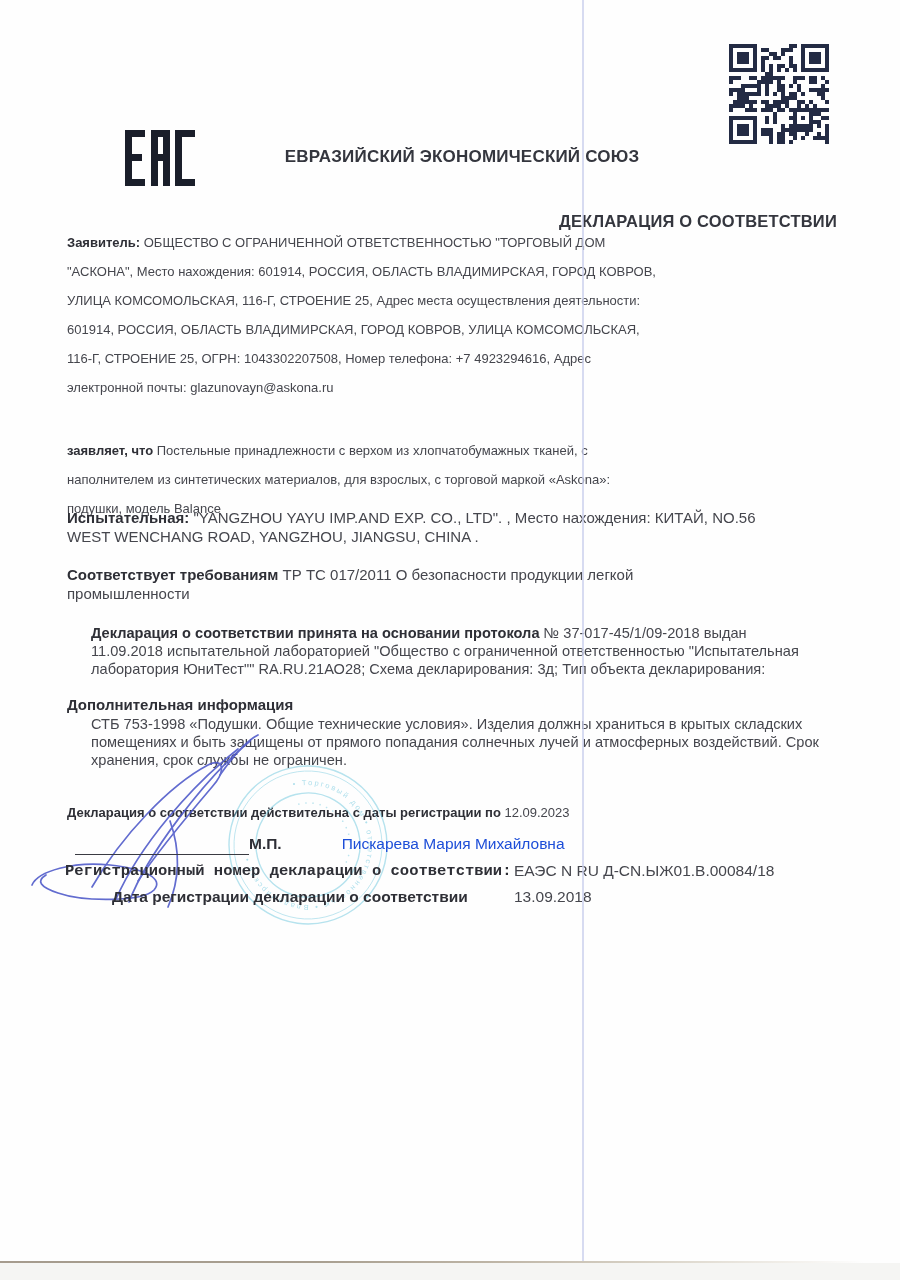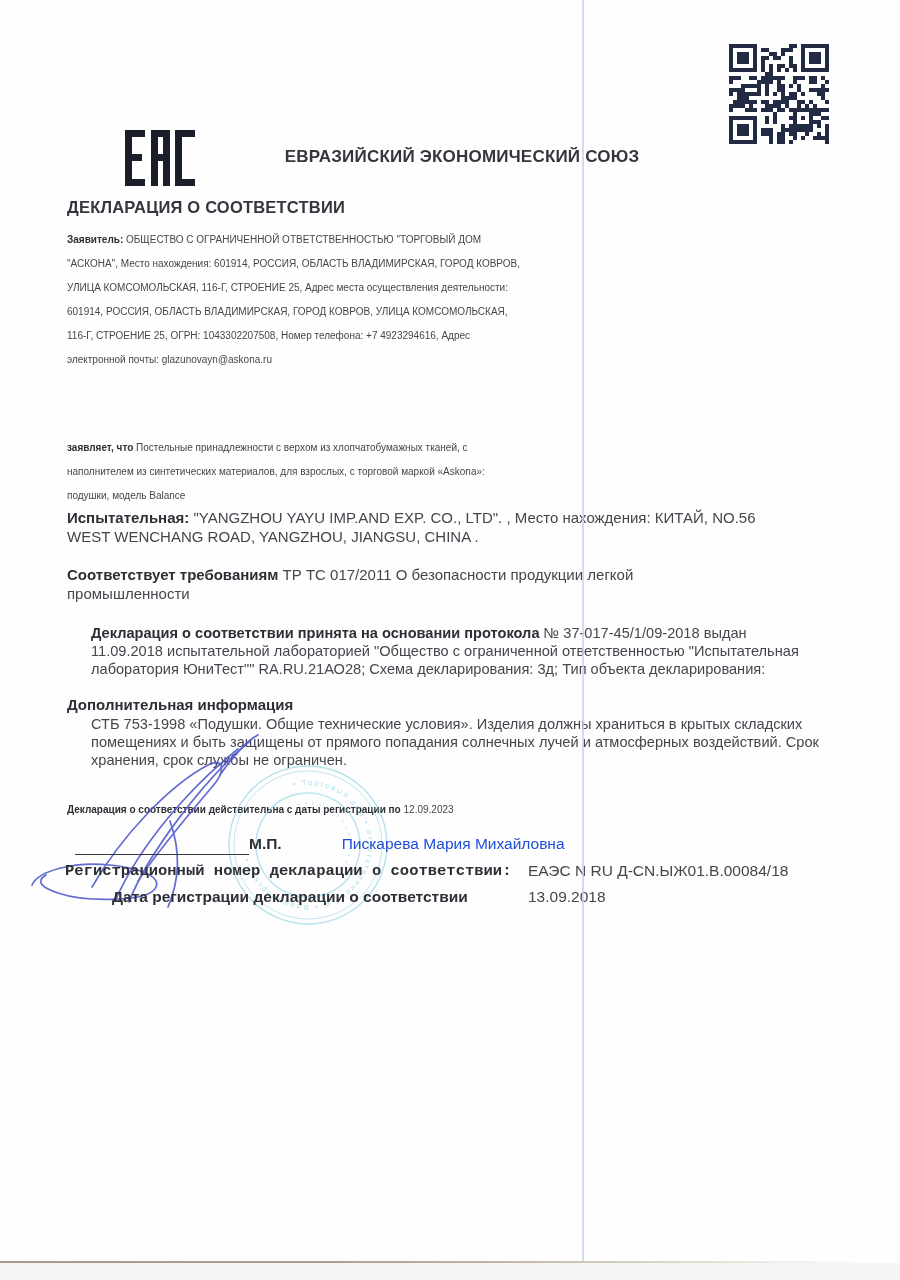--- a/index.html
+++ b/index.html
@@ -12,45 +12,45 @@
     overflow:hidden;
   }
   .abs{position:absolute;}
   b,.b{font-weight:bold;color:#2e2f36;}
   .union-title{
     left:67px;top:147px;width:790px;
     text-align:center;font-weight:bold;font-size:17px;
     color:#34363e;letter-spacing:.2px;
   }
   .doc-title{
-    left:67px;top:198px;width:770px;
-    text-align:left;font-weight:bold;font-size:16.5px;
+    left:67px;top:212px;width:770px;
+    text-align:right;font-weight:bold;font-size:16.5px;
     color:#34363e;letter-spacing:.2px;
   }
   .par{
     left:67px;width:772px;
-    font-size:10px;line-height:24px;
+    font-size:13px;line-height:29px;
     white-space:pre-line;
   }
   .par.mid{font-size:15px;line-height:19px;}
   .par.small{font-size:14.6px;line-height:18.2px;margin-left:24px;}
   .eac-logo{left:125px;top:130px;}
   .qr{left:729px;top:44px;}
   .stamp{left:223px;top:760px;transform:rotate(-14deg);}
   .sig-ink{left:22px;top:727px;}
   .sigrow{left:75px;top:833px;font-size:15.5px;line-height:22px;}
   .sigline{
     display:inline-block;width:174px;height:15px;
     border-bottom:1.6px solid #3a3b42;vertical-align:bottom;
   }
   .mp{font-weight:bold;color:#2e2f36;}
   .signer{margin-left:60px;color:#1d4ed8;}
   .reg-label{left:65px;font-size:15.5px;font-weight:bold;color:#2e2f36;}
   .reg-label.date{left:75px;}
-  .reg-value{left:528px;font-size:15.5px;color:#45464d;}
+  .reg-value{left:514px;font-size:15.5px;color:#45464d;}
   .fold-line{
     left:582px;top:0;width:2px;height:1262px;
     background:#c9cfec;opacity:.75;
   }
   .bottom-edge{
     left:0;top:1261px;width:900px;height:2.5px;
     background:linear-gradient(to right,#a59b8d 0%,#a89f90 35%,#beb5a6 55%,#d8d2c6 72%,#efece6 86%,rgba(255,255,255,0) 96%);
   }
   .bottom-strip{
     left:0;top:1263px;width:900px;height:17px;

